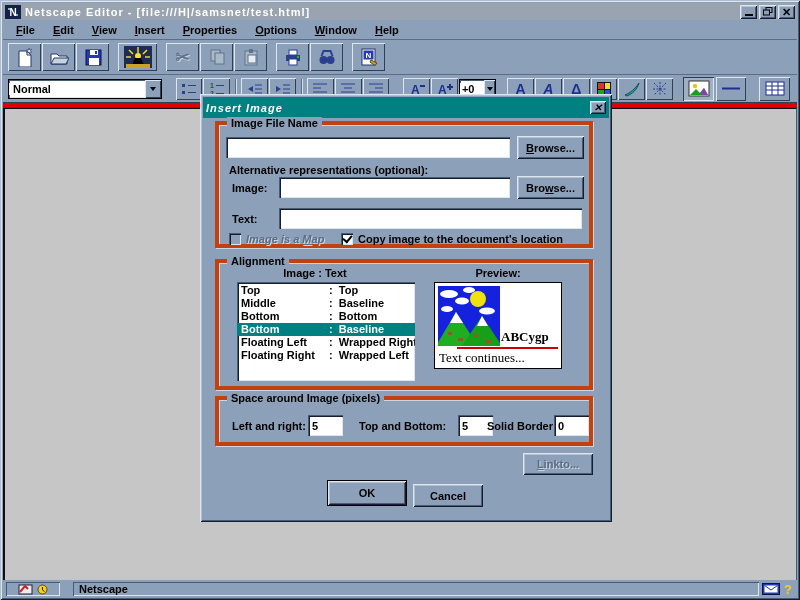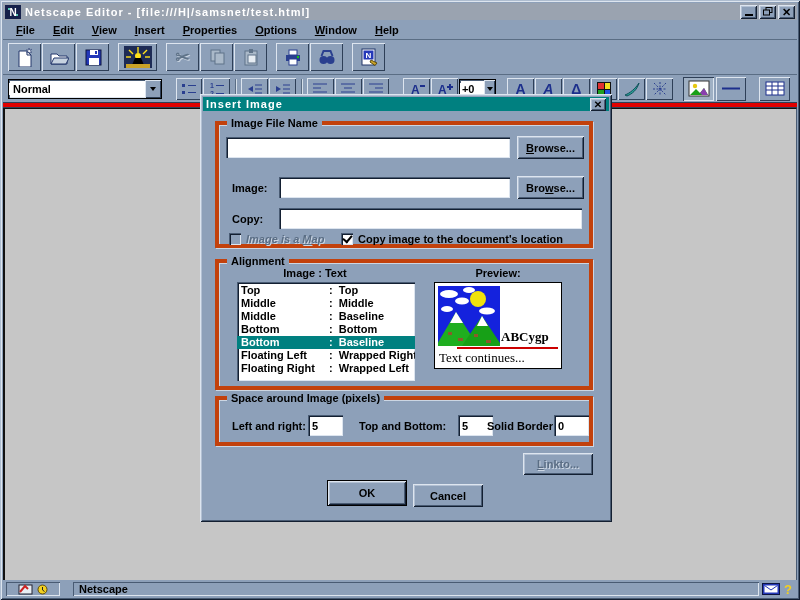--- a/index.html
+++ b/index.html
@@ -63,21 +63,21 @@
   .statusbar { height:17px; display:flex; align-items:center; gap:3px; padding:1px 3px 0 3px; flex:0 0 auto; }
   .status-panel { height:14px; display:flex; align-items:center; padding:0 3px; }
   .status-icons { width:54px; justify-content:center; gap:3px; }
   .status-task { flex:1; margin-left:10px; padding-left:6px; }
   .status-right { display:flex; align-items:center; gap:4px; padding-right:2px; }
 
   
   .dialog { position:absolute; left:200px; top:94px; width:412px; height:428px; z-index:10; background:#8da0b9;
     box-shadow: inset 1px 1px 0 #dde5ef, inset -1px -1px 0 #131f31,
                 inset 2px 2px 0 #b2c0d3, inset -2px -2px 0 #495b73; }
-  .dialog-titlebar { position:absolute; left:3px; top:3px; right:3px; height:14px; background:#008080; display:flex; align-items:center; padding:0 3px; }
+  .dialog-titlebar { position:absolute; left:3px; top:3px; right:3px; height:21px; background:#008080; display:flex; align-items:center; padding:0 3px;font-style:italic; }
   .dialog-title { color:#fff; letter-spacing:1px; }
   .dialog-close { margin-left:auto; width:16px; height:13px; display:flex; align-items:center; justify-content:center; font-size:10px; cursor:pointer; }
 
   .groupbox { position:absolute; border:4px solid #c2410c; box-shadow:1px 1px 0 #ccd6e3, inset 1px 1px 0 #ccd6e3; }
   .legend { position:absolute; top:-8px; left:8px; background:#8da0b9; padding:0 4px; white-space:nowrap; }
 
   .g1 { left:15px; top:27px; width:378px; height:127px; }
   .g2 { left:15px; top:165px; width:378px; height:131px; }
   .g3 { left:15px; top:302px; width:378px; height:50px; }
 
@@ -437,51 +437,51 @@
         <span class="mn">B</span>
         <span>r</span>
         <span>o</span>
         <span>w</span>
         <span>s</span>
         <span>e</span>
         <span>.</span>
         <span>.</span>
         <span>.</span>
       </span>
+    <span class="abs" style="left:10px; top:39px;">Alternative representations (optional):</span>
     <span class="abs" style="left:13px; top:57px;">Image:</span>
     <input class="field sunken-field abs" style="left: 60px; top: 52px; width: 231px; height: 21px;" value="">
     <span class="btn raised abs" style="left:298px; top:51px; width:67px; height:23px;">
         <span>B</span>
         <span>r</span>
         <span>o</span>
         <span class="mn">w</span>
         <span>s</span>
         <span>e</span>
         <span>.</span>
         <span>.</span>
         <span>.</span>
       </span>
-    <span class="abs" style="left:13px; top:88px;">Copy:</span>
+    <span class="abs" style="left:13px; top:88px;">Text:</span>
     <input class="field sunken-field abs" style="left: 60px; top: 83px; width: 303px; height: 21px;" value="">
     <span class="checkbox abs disabled" style="left:10px; top:108px;font-style:italic;">
       <span class="box"></span>
       <span class="disabled-text"><span>I</span><span>m</span><span>a</span><span>g</span><span>e</span><span> </span><span>i</span><span>s</span><span> </span><span>a</span><span> </span><span class="mn">M</span><span>a</span><span>p</span></span>
     </span>
     <span class="checkbox abs checked" style="left:122px; top:108px;">
       <span class="box"></span>
       <span>Copy image to the document's location</span>
     </span>
   </div>
 
   <div class="groupbox g2">
     <span class="legend">Alignment</span>
     <span class="lb-header abs" style="left:7px; top:4px; width:178px;">Image  :  Text</span>
     <div class="listbox abs" style="left:18px; top:19px; width:178px; height:99px;">
       <div class="lb-row"><span class="col1">Top</span>:&nbsp;&nbsp;<span>Top</span></div>
-      <div class="lb-row"><span class="col1">Middle</span>:&nbsp;&nbsp;<span>Middle</span></div>
       <div class="lb-row"><span class="col1">Middle</span>:&nbsp;&nbsp;<span>Baseline</span></div>
       <div class="lb-row"><span class="col1">Bottom</span>:&nbsp;&nbsp;<span>Bottom</span></div>
       <div class="lb-row selected"><span class="col1">Bottom</span>:&nbsp;&nbsp;<span>Baseline</span></div>
       <div class="lb-row"><span class="col1">Floating Left</span>:&nbsp;&nbsp;<span>Wrapped Right</span></div>
       <div class="lb-row"><span class="col1">Floating Right</span>:&nbsp;&nbsp;<span>Wrapped Left</span></div>
     </div>
     <span class="lb-header abs" style="left:215px; top:4px; width:128px;">Preview:</span>
     <div class="preview-box abs" style="left:215px; top:19px; width:128px; height:87px;">
       <svg class="abs" style="left:3px; top:3px;" width="62" height="60">
         <rect width="62" height="60" fill="#1422dd"></rect>

